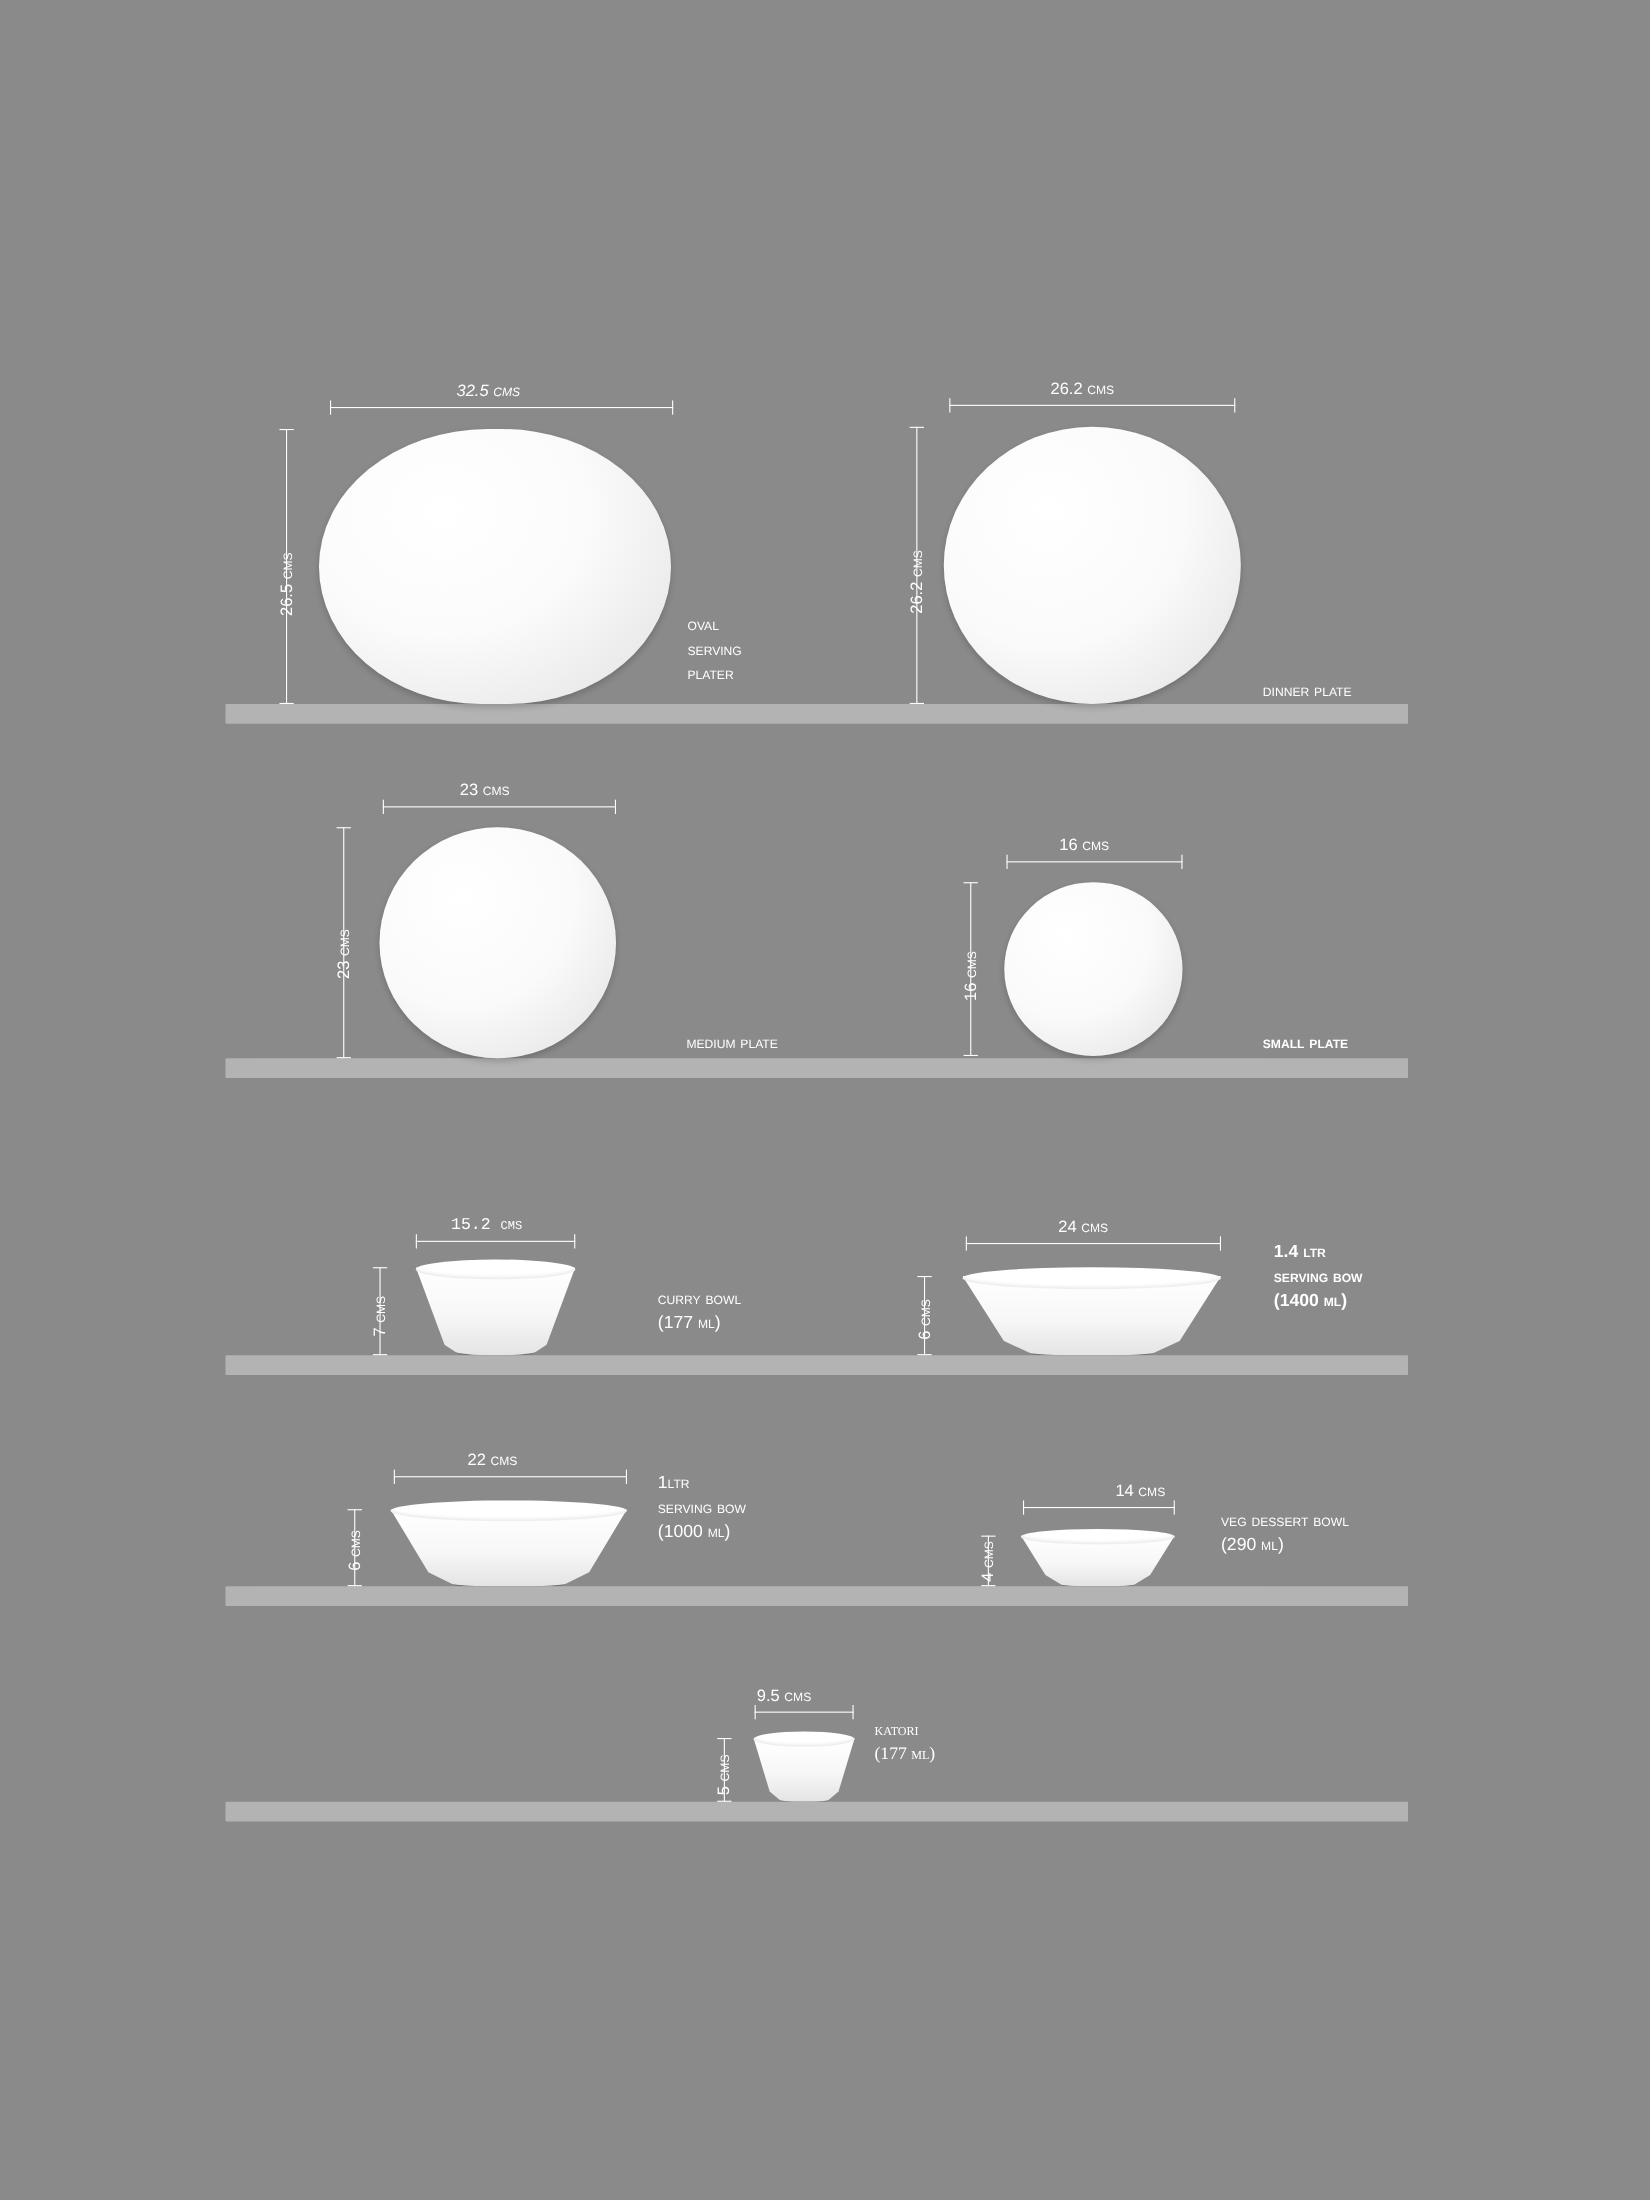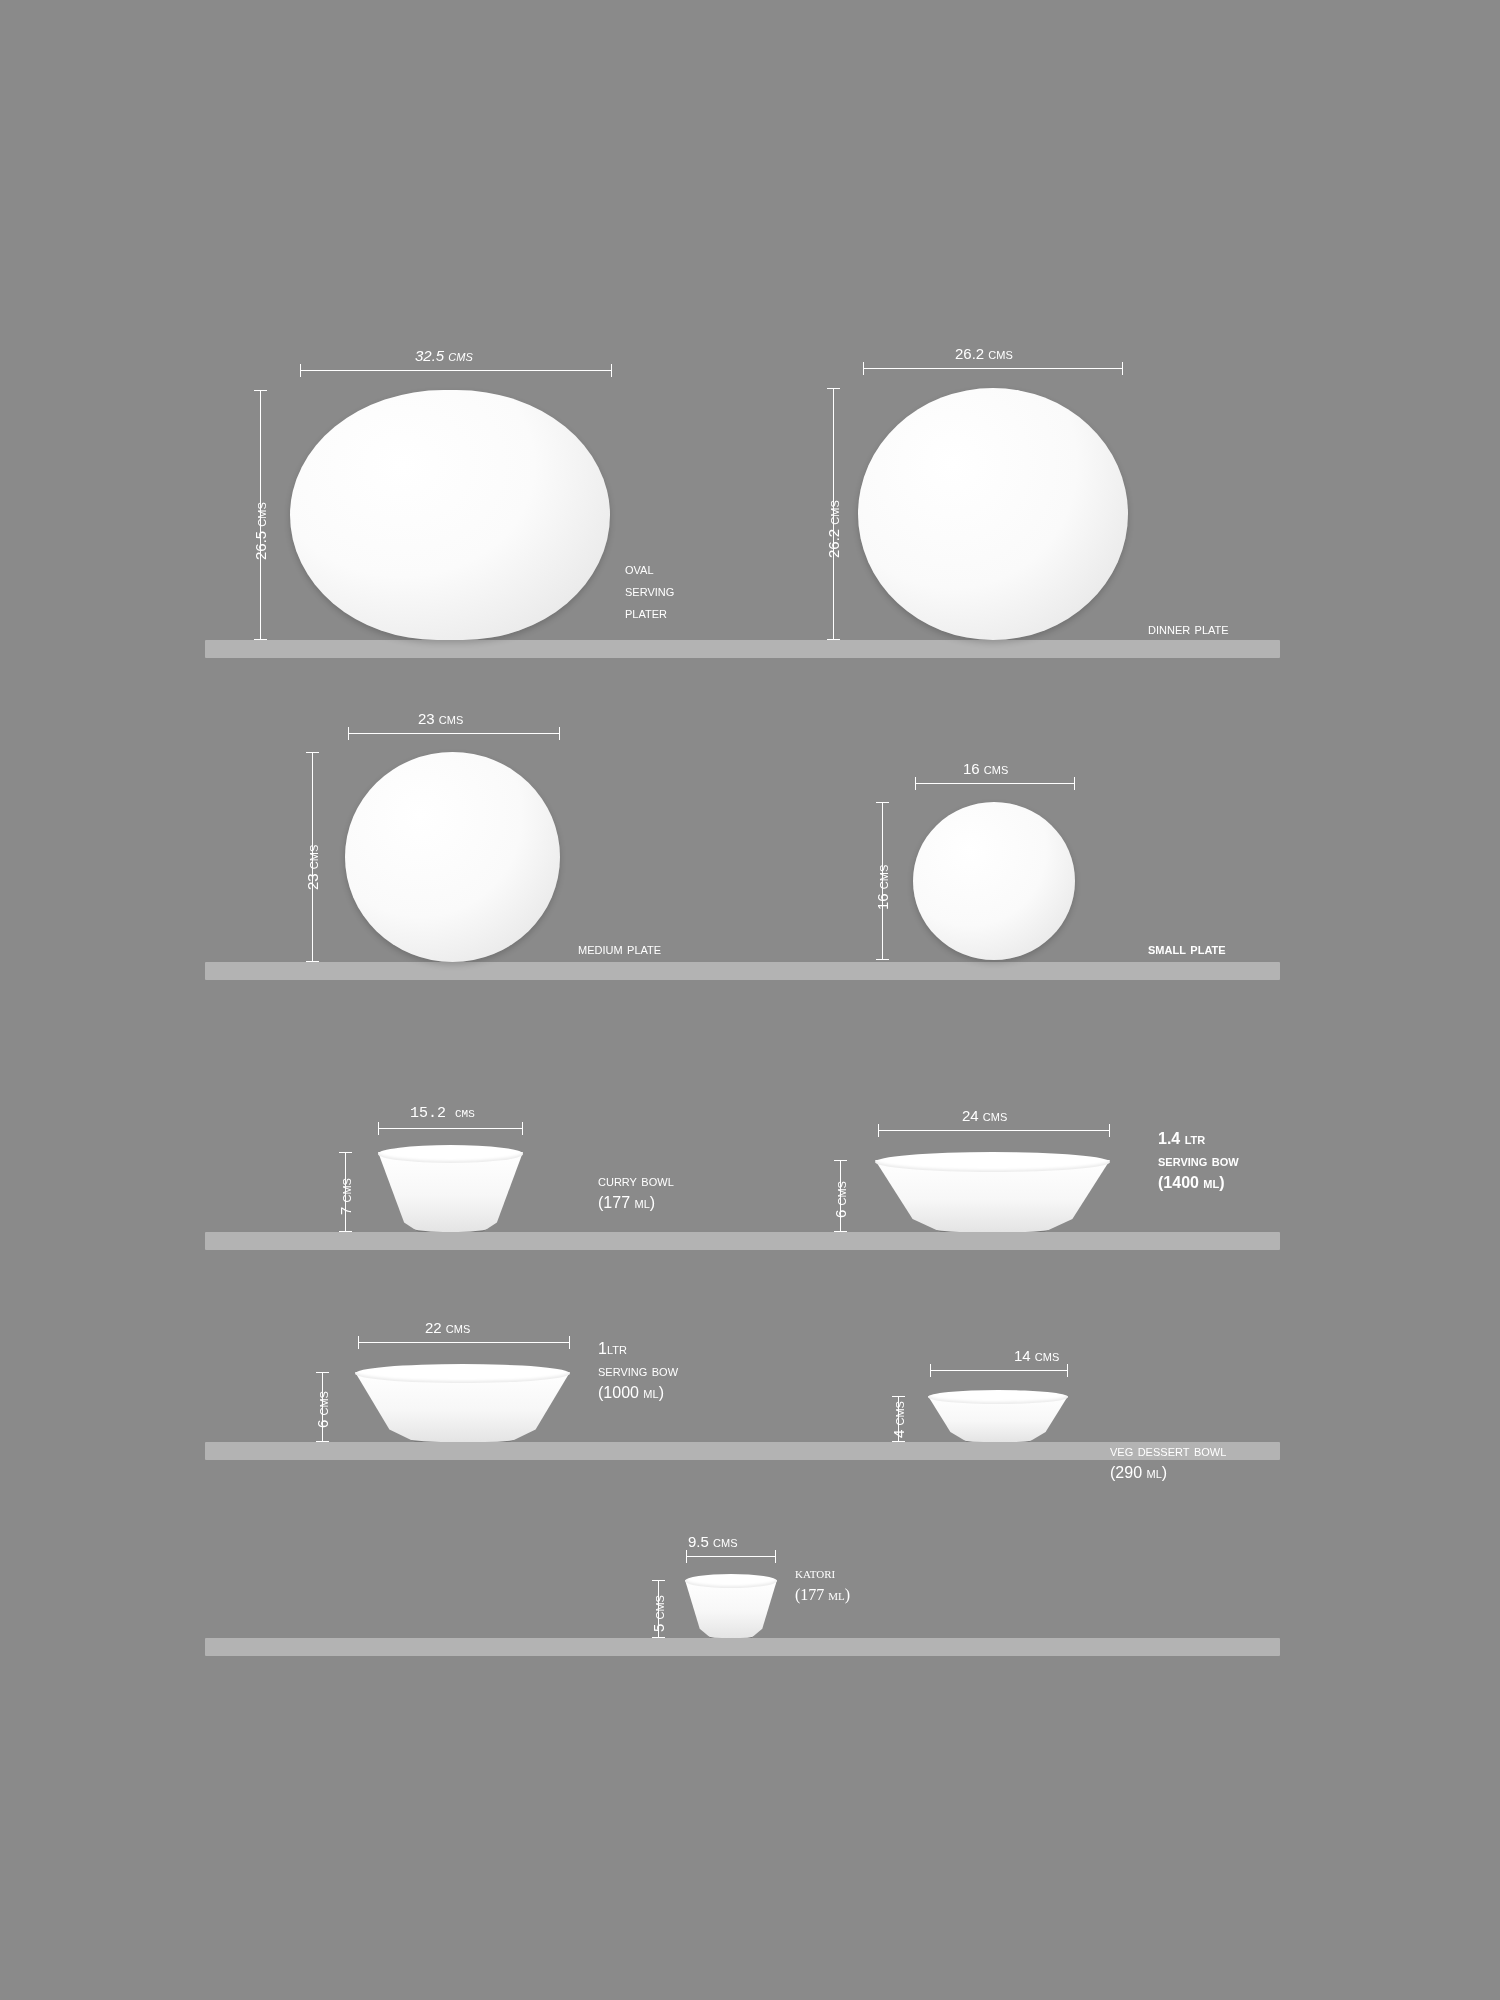--- a/index.html
+++ b/index.html
@@ -153,21 +153,21 @@
 
   <div class="item">
     <div class="plate-round" style="left:345px; top:752px; width:215px; height:210px;"></div>
 
     <div class="dim-h" style="left:348px; top:733px; width:212px;"></div>
     <div class="dim-label" style="left:418px; top:710px;">23 Cms</div>
 
     <div class="dim-v" style="left:312px; top:752px; height:210px;"></div>
     <div class="dim-label vert" style="left:304px; top:890px;">23 Cms</div>
 
-    <div class="name" style="left:578px; top:938px;">Medium Plate</div>
+    <div class="name" style="left:624px; top:938px;">Medium Plate</div>
   </div>
 
   <div class="item">
     <div class="plate-round" style="left:913px; top:802px; width:162px; height:158px;"></div>
 
     <div class="dim-h" style="left:915px; top:783px; width:160px;"></div>
     <div class="dim-label" style="left:963px; top:760px;">16 Cms</div>
 
     <div class="dim-v" style="left:882px; top:802px; height:158px;"></div>
     <div class="dim-label vert" style="left:874px; top:910px;">16 Cms</div>
@@ -240,21 +240,21 @@
                 clip-path: polygon(0% 0%, 100% 0%, 84% 78%, 72% 100%, 28% 100%, 16% 78%);
                 border-radius: 0 0 40% 40% / 0 0 45% 45%;"></div>
     <div class="bowl-rim" style="left:928px; top:1390px; width:140px; height:14px;"></div>
 
     <div class="dim-h" style="left:930px; top:1370px; width:138px;"></div>
     <div class="dim-label" style="left:1014px; top:1347px;">14 Cms</div>
 
     <div class="dim-v" style="left:898px; top:1396px; height:46px;"></div>
     <div class="dim-label vert" style="left:890px; top:1438px;">4 Cms</div>
 
-    <div class="name" style="left:1110px; top:1440px;">
+    <div class="name" style="left:1110px; top:1372px;">
       <span class="sub">Veg Dessert Bowl</span>
       <span class="sub">(290 ML)</span>
     </div>
   </div>
 
   <div class="shelf" style="left:205px; top:1638px; width:1075px;"></div>
 
   <div class="item">
     <div class="bowl" style="left:685px; top:1580px; width:92px; height:58px;
                 clip-path: polygon(0% 0%, 100% 0%, 84% 84%, 72% 100%, 28% 100%, 16% 84%);

